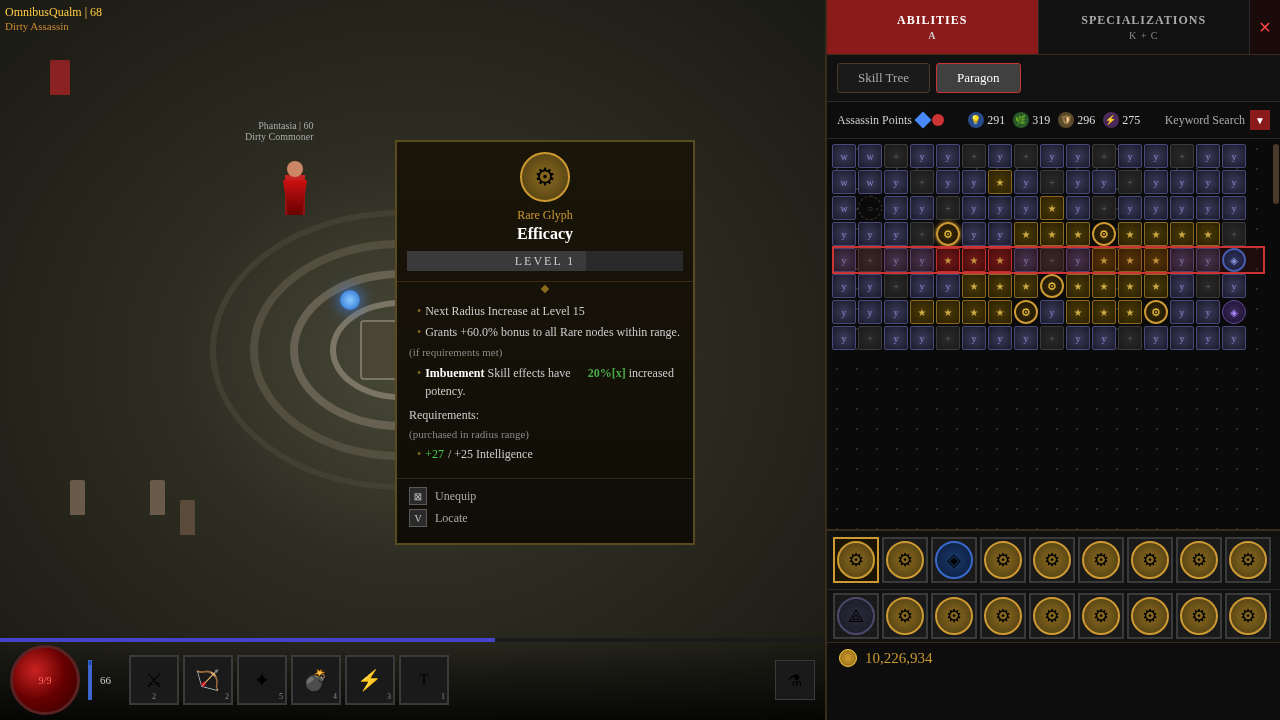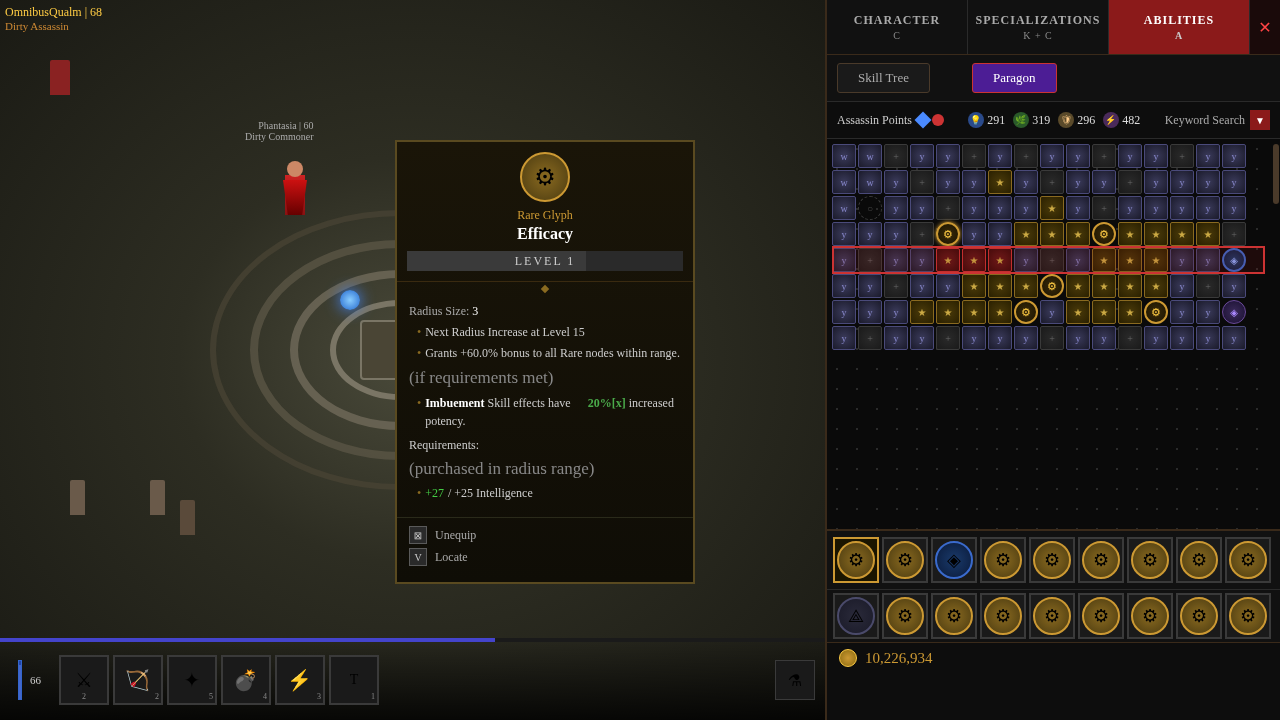--- a/index.html
+++ b/index.html
@@ -87,24 +87,23 @@
     .sub-tab {
       padding: 6px 20px;
       border: 1px solid #4a3a2a;
       border-radius: 3px;
       color: #aaa;
       cursor: pointer;
       font-size: 13px;
       background: #1a1a1a;
     }
     .sub-tab.active {
-      background: #4c1d95;
+      background: #404040;
       color: #fff;
       border-color: #cc3333;
-      margin-left: 36px;
     }
 
     
     #stats-row {
       display: flex;
       padding: 8px 10px;
       background: #0d0d0d;
       border-bottom: 1px solid #2a2a2a;
       align-items: center;
       justify-content: space-between;
@@ -322,21 +321,21 @@
     }
 
     .stat-line { color: #ccc; margin-bottom: 3px; }
     .stat-line .label { color: #aaa; }
     .stat-line .value { color: #fff; }
 
     .bullet-point { color: #ccc; margin-left: 8px; margin-bottom: 3px; display: flex; gap: 4px; }
     .bullet { color: #8a6a20; }
 
     .section-title { color: #ccc; margin-bottom: 2px; margin-top: 6px; }
-    .section-note { color: #888; font-size: 17px; margin-bottom: 3px; }
+    .section-note { color: #888; font-size: 11px; margin-bottom: 3px; }
 
     .bold-text { font-weight: bold; color: #fff; }
     .highlight { color: #4aaa4a; font-weight: bold; margin-left: 14px; }
     .req-value { color: #44cc44; }
 
     .tooltip-actions {
       padding: 8px 12px 0;
       border-top: 1px solid #2a2a1a;
       margin-top: 6px;
     }
@@ -539,20 +538,25 @@
     <div>Phantasia | 60</div>
     <div>Dirty Commoner</div>
   </div>
 
   <div class="exp-bar-container">
     <div class="exp-bar-fill"></div>
   </div>
 
   <div id="hud-bottom">
 
+    <div class="health-orb">
+      <div style="color:#ff6666; font-size:10px; text-align:center; position:relative; z-index:1;">
+        <span>9</span>/<span>9</span>
+      </div>
+    </div>
 
     <div style="display:flex; flex-direction:column; gap:3px; margin-left:8px; margin-right:8px;">
       <div style="width:4px; height:40px; background:#2244aa; border:1px solid #3366cc; position:relative;">
         <div style="position:absolute; bottom:0; left:0; right:0; height:90%; background:#4466cc;"></div>
       </div>
     </div>
 
     <div style="color:#ccc; font-size:11px; margin-right:8px;">
       <span>66</span>
     </div>
@@ -601,25 +605,20 @@
       <div class="level-bar-fill"></div>
       <div class="level-text">LEVEL 1</div>
     </div>
   </div>
 
   <div class="tooltip-divider">
     <div class="divider-diamond"></div>
   </div>
 
   <div class="tooltip-body">
-    <div class="stat-line">
-      <span class="label">Radius Size:</span>
-      <span class="value"> </span>
-      <span class="value">3</span>
-    </div>
     <div class="bullet-point">
       <span class="bullet">•</span>
       <span>Next Radius Increase at Level 15</span>
     </div>
 
     <div class="bullet-point">
       <span class="bullet">•</span>
       <span>Grants +60.0% bonus to all Rare nodes within range.</span>
     </div>
 
@@ -651,31 +650,27 @@
     <div class="action-item">
       <div class="action-key">V</div>
       <span>Locate</span>
     </div>
   </div>
 </div>
 
 <div id="ui-panel">
 
   <div id="top-nav">
-    <div class="nav-tab">
-      <span class="tab-title">CHARACTER</span>
-      <span class="tab-shortcut">C</span>
+    <div class="nav-tab active">
+      <span class="tab-title">ABILITIES</span>
+      <span class="tab-shortcut">A</span>
     </div>
     <div class="nav-tab">
       <span class="tab-title">SPECIALIZATIONS</span>
       <span class="tab-shortcut">K + C</span>
-    </div>
-    <div class="nav-tab active">
-      <span class="tab-title">ABILITIES</span>
-      <span class="tab-shortcut">A</span>
     </div>
     <div class="close-btn">✕</div>
   </div>
 
   <div id="sub-tabs">
     <div class="sub-tab">Skill Tree</div>
     <div class="sub-tab active">Paragon</div>
   </div>
 
   <div id="stats-row">
@@ -694,21 +689,21 @@
       <div class="stat-item">
         <div class="stat-icon will">🌿</div>
         <span>319</span>
       </div>
       <div class="stat-item">
         <div class="stat-icon fort">🛡</div>
         <span>296</span>
       </div>
       <div class="stat-item">
         <div class="stat-icon dex">⚡</div>
-        <span>482</span>
+        <span>275</span>
       </div>
     </div>
     <div class="keyword-search">
       <span>Keyword Search</span>
       <div class="search-icon-btn">▼</div>
     </div>
   </div>
 
   <div id="paragon-grid">
     <div class="grid-dots"></div>

